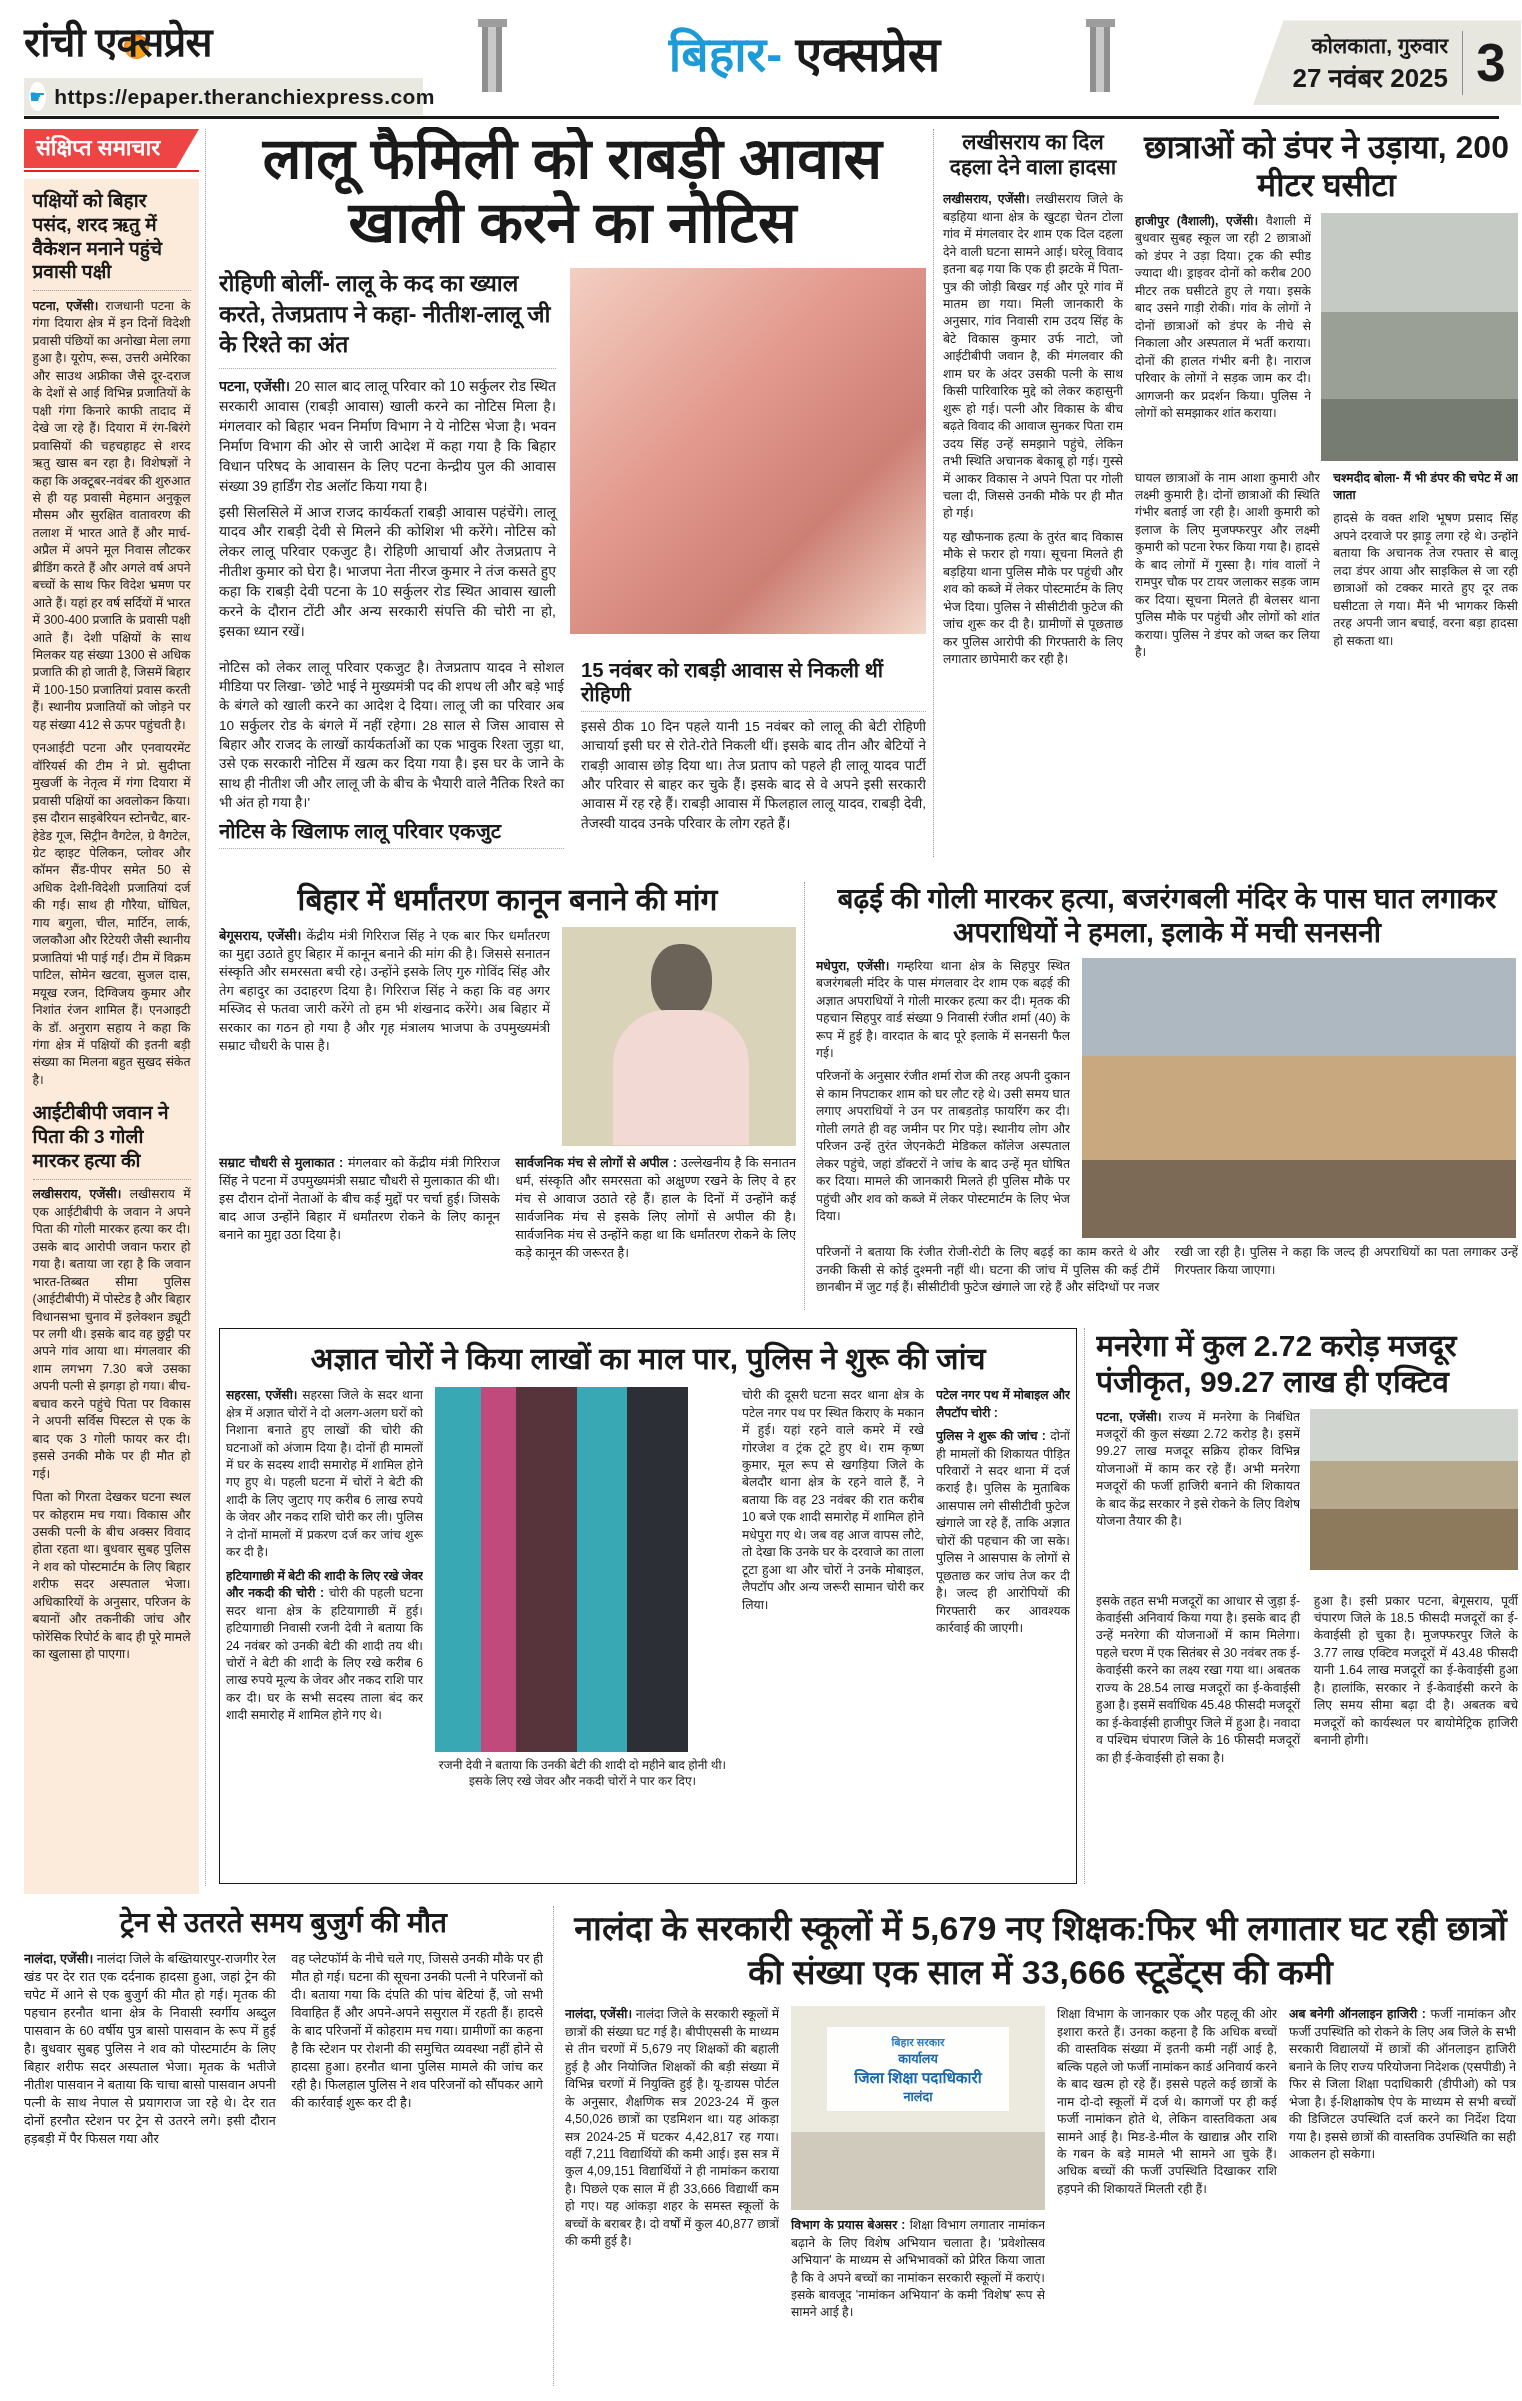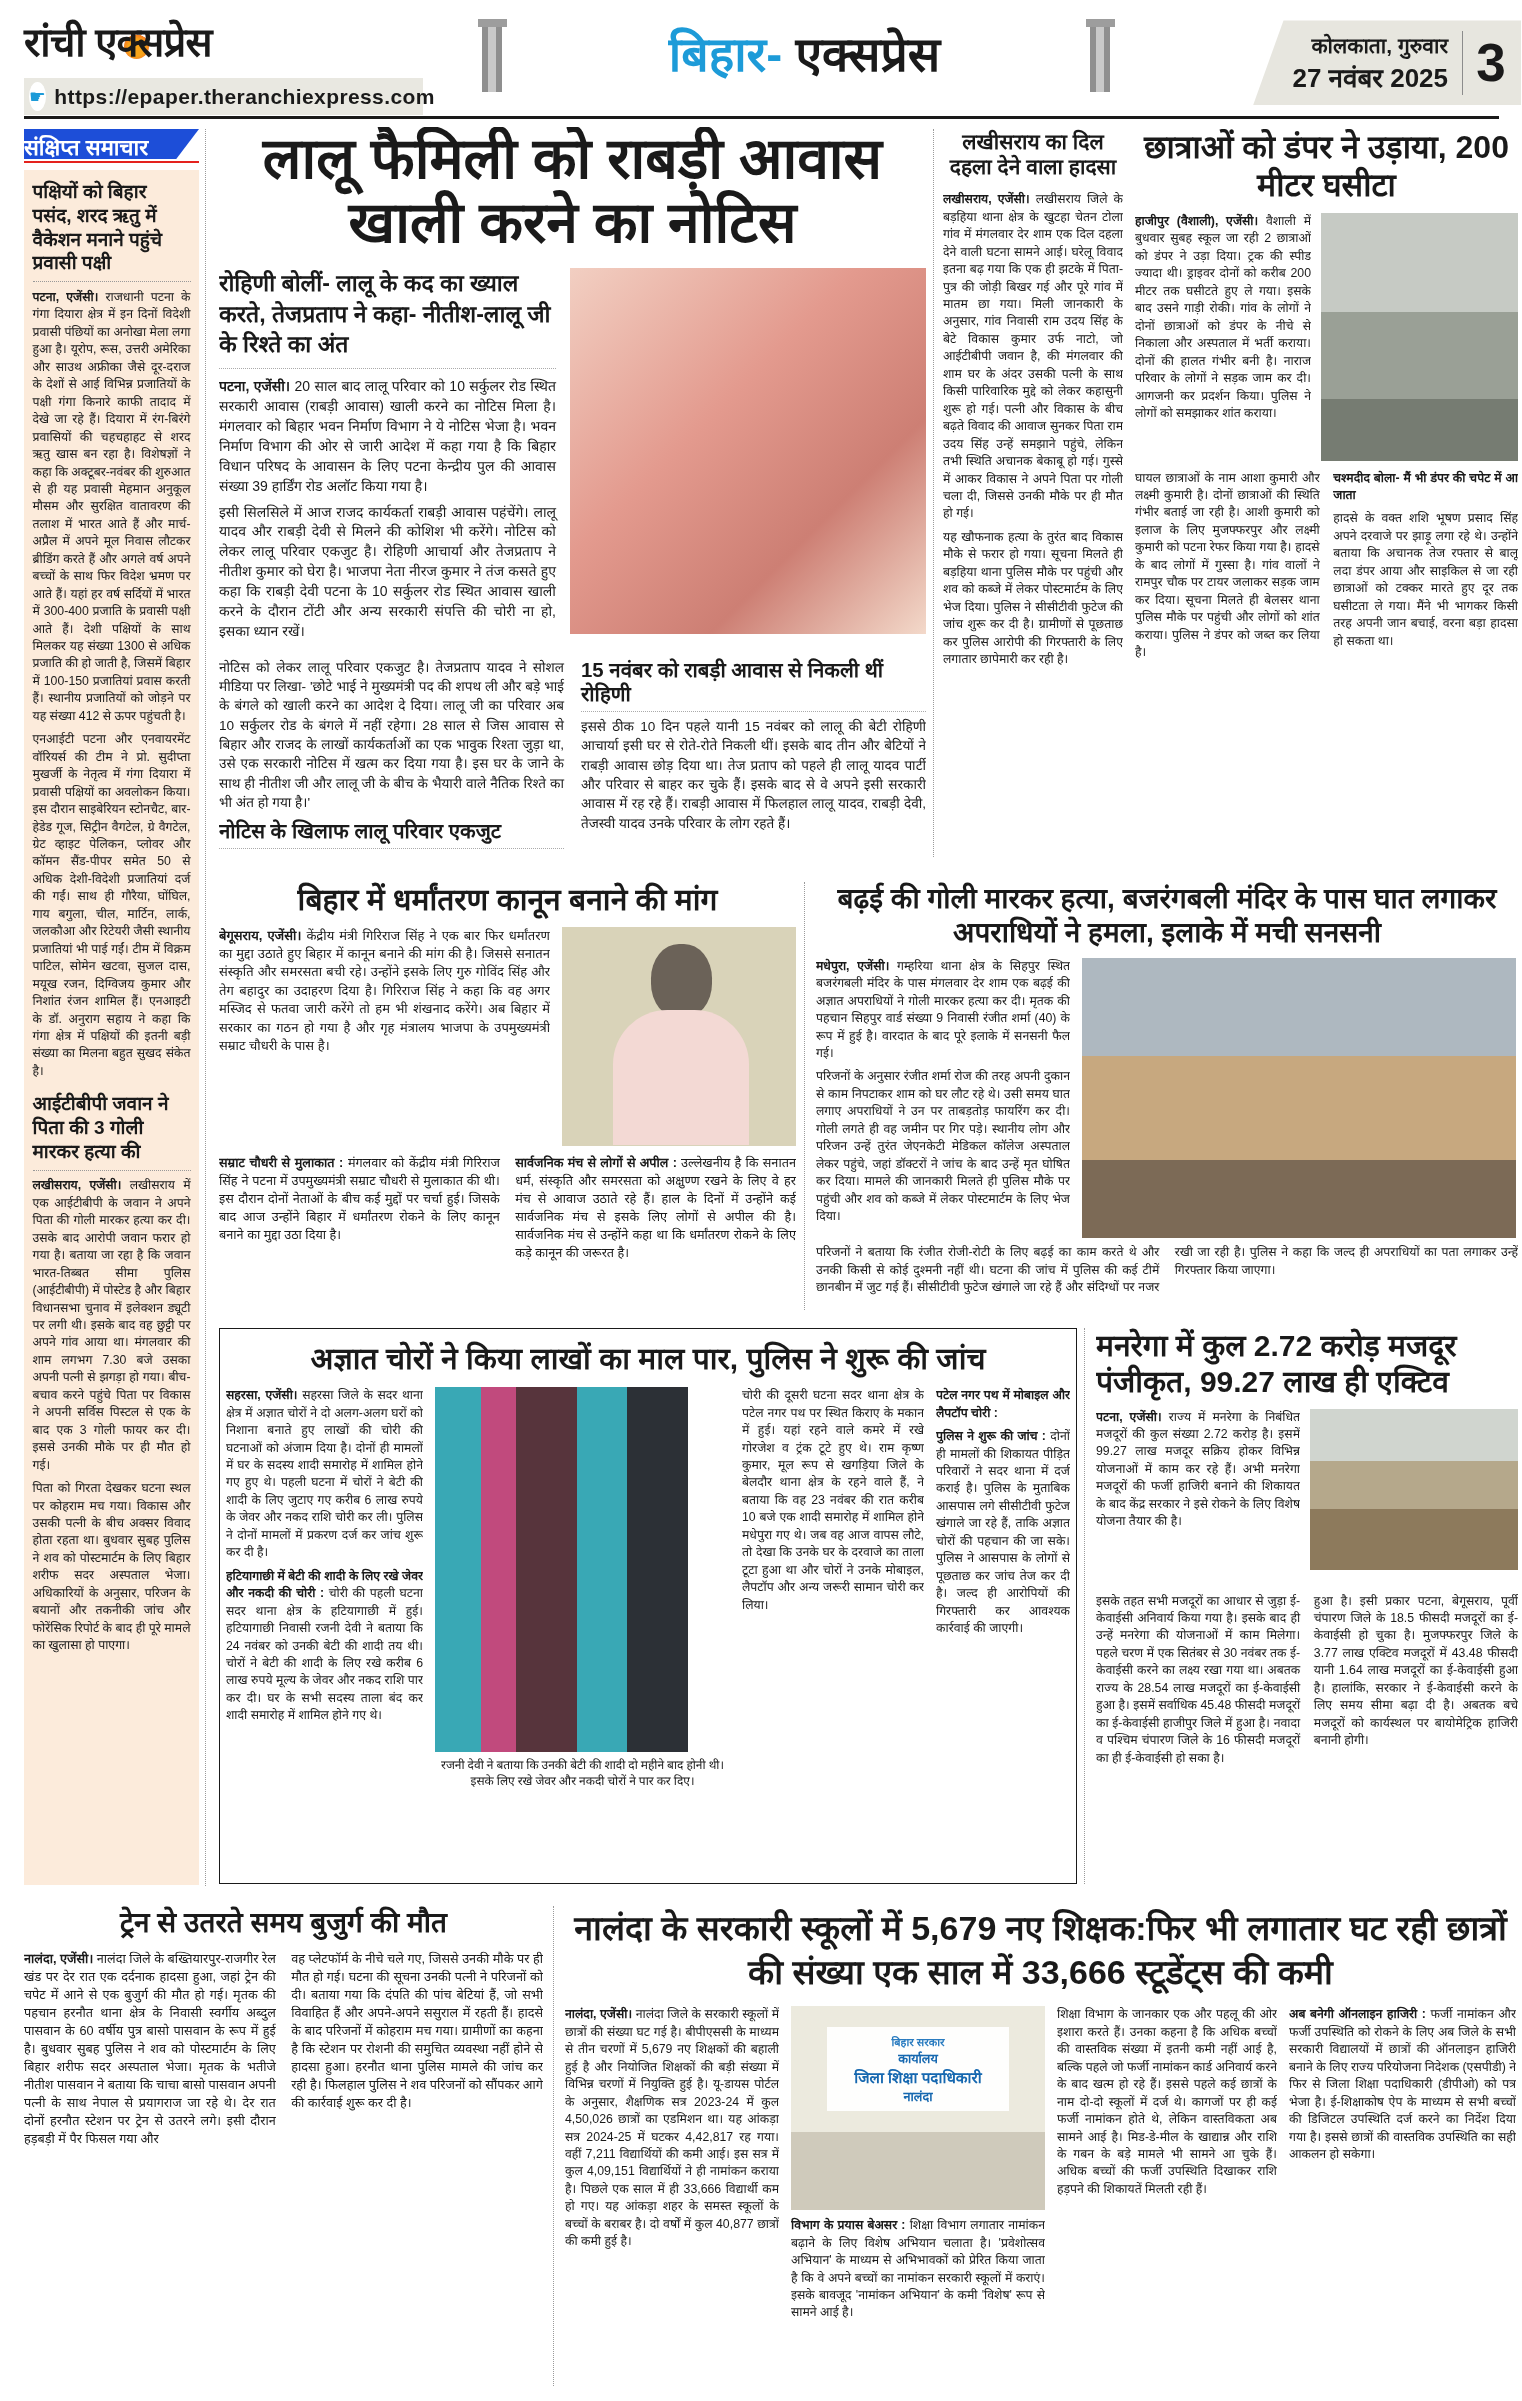--- a/index.html
+++ b/index.html
@@ -30,22 +30,22 @@
   .pillar:before { content:""; display:block; width:29px; height:8.5px; margin-left:-4.2px; background:#9d9d9d; }
   .date-box { background:#e7e6df; clip-path:polygon(30.5px 0, 100% 0, 100% 100%, 0 100%);
     display:flex; align-items:center; justify-content:flex-end; gap:13.6px; padding:0 15.3px; }
   .date-lines { text-align:right; border-right:1.7px solid #8c8c8c; padding-right:13.6px; }
   .city-day { font-size:21px; font-weight:bold; }
   .date-str { font-size:26px; font-weight:bold; }
   .page-num { font-size:53px; font-weight:900; }
   .header-rule { height:2.5px; background:#1a1a1a; }
 
   
-  .brief-banner { height:30px; background:#1d4ed8; color:#fff; font-size:22px; font-weight:900;
-    line-height:37px; padding-left:0; clip-path:polygon(0 0,100% 0,87% 100%,0 100%); }
+  .brief-banner { height:39px; background:#ef4444; color:#fff; font-size:22px; font-weight:900;
+    line-height:37px; padding-left:12px; clip-path:polygon(0 0,100% 0,87% 100%,0 100%); }
   .brief-red-rule { height:2.5px; background:#e4221e; margin-top:1.7px; }
   .brief-box { background:#fcebdb; padding:10.2px 8.5px; margin-top:6.8px; }
   .brief-headline { font-size:19px; font-weight:900; line-height:1.25; padding-bottom:6px;
     border-bottom:0.8px dotted #999; margin-bottom:6.8px; }
   .brief-headline.second { margin-top:12px; }
 
   
   .main-headline { font-size:57px; font-weight:900; text-align:center; line-height:1.12; }
   .lalu-top { display:flex; gap:13.6px; margin-top:13.6px; }
   .lalu-deck { font-size:23px; font-weight:900; line-height:1.32; padding-bottom:8.5px;
@@ -213,21 +213,21 @@
   </div>
 </div>
 
 <div class="abs theft-box clip" style="left:219px; top:1328px; width:858px; height:556px;">
   <div class="section-headline">अज्ञात चोरों ने किया लाखों का माल पार, पुलिस ने शुरू की जांच</div>
   <div style="display:flex; gap:12px; margin-top:10.2px;">
     <div class="body-text clip" style="width:197px; flex:none; height:475px;">
       <p><b class="dateline">सहरसा, एजेंसी।</b> <span>सहरसा जिले के सदर थाना क्षेत्र में अज्ञात चोरों ने दो अलग-अलग घरों को निशाना बनाते हुए लाखों की चोरी की घटनाओं को अंजाम दिया है। दोनों ही मामलों में घर के सदस्य शादी समारोह में शामिल होने गए हुए थे। पहली घटना में चोरों ने बेटी की शादी के लिए जुटाए गए करीब 6 लाख रुपये के जेवर और नकद राशि चोरी कर ली। पुलिस ने दोनों मामलों में प्रकरण दर्ज कर जांच शुरू कर दी है।</span></p>
       <p><span class="inline-sub">हटियागाछी में बेटी की शादी के लिए रखे जेवर और नकदी की चोरी :</span> <span>चोरी की पहली घटना सदर थाना क्षेत्र के हटियागाछी में हुई। हटियागाछी निवासी रजनी देवी ने बताया कि 24 नवंबर को उनकी बेटी की शादी तय थी। चोरों ने बेटी की शादी के लिए रखे करीब 6 लाख रुपये मूल्य के जेवर और नकद राशि पार कर दी। घर के सभी सदस्य ताला बंद कर शादी समारोह में शामिल होने गए थे।</span></p>
     </div>
-    <div style="width:295px; flex:none;font-family:Liberation Serif, serif;">
+    <div style="width:295px; flex:none;">
       <div class="photo ph-almirah" style="width:253px; height:365px;"></div>
       <div class="caption">रजनी देवी ने बताया कि उनकी बेटी की शादी दो महीने बाद होनी थी। इसके लिए रखे जेवर और नकदी चोरों ने पार कर दिए।</div>
     </div>
     <div class="body-text clip" style="width:182px; flex:none; height:475px;">
       <p>चोरी की दूसरी घटना सदर थाना क्षेत्र के पटेल नगर पथ पर स्थित किराए के मकान में हुई। यहां रहने वाले कमरे में रखे गोरजेश व ट्रंक टूटे हुए थे। राम कृष्ण कुमार, मूल रूप से खगड़िया जिले के बेलदौर थाना क्षेत्र के रहने वाले हैं, ने बताया कि वह 23 नवंबर की रात करीब 10 बजे एक शादी समारोह में शामिल होने मधेपुरा गए थे। जब वह आज वापस लौटे, तो देखा कि उनके घर के दरवाजे का ताला टूटा हुआ था और चोरों ने उनके मोबाइल, लैपटॉप और अन्य जरूरी सामान चोरी कर लिया।</p>
     </div>
     <div class="body-text clip" style="flex:1; height:475px;">
       <p><span class="inline-sub">पटेल नगर पथ में मोबाइल और लैपटॉप चोरी :</span></p>
       <p><span class="inline-sub">पुलिस ने शुरू की जांच :</span> <span>दोनों ही मामलों की शिकायत पीड़ित परिवारों ने सदर थाना में दर्ज कराई है। पुलिस के मुताबिक आसपास लगे सीसीटीवी फुटेज खंगाले जा रहे हैं, ताकि अज्ञात चोरों की पहचान की जा सके। पुलिस ने आसपास के लोगों से पूछताछ कर जांच तेज कर दी है। जल्द ही आरोपियों की गिरफ्तारी कर आवश्यक कार्रवाई की जाएगी।</span></p>
     </div>

